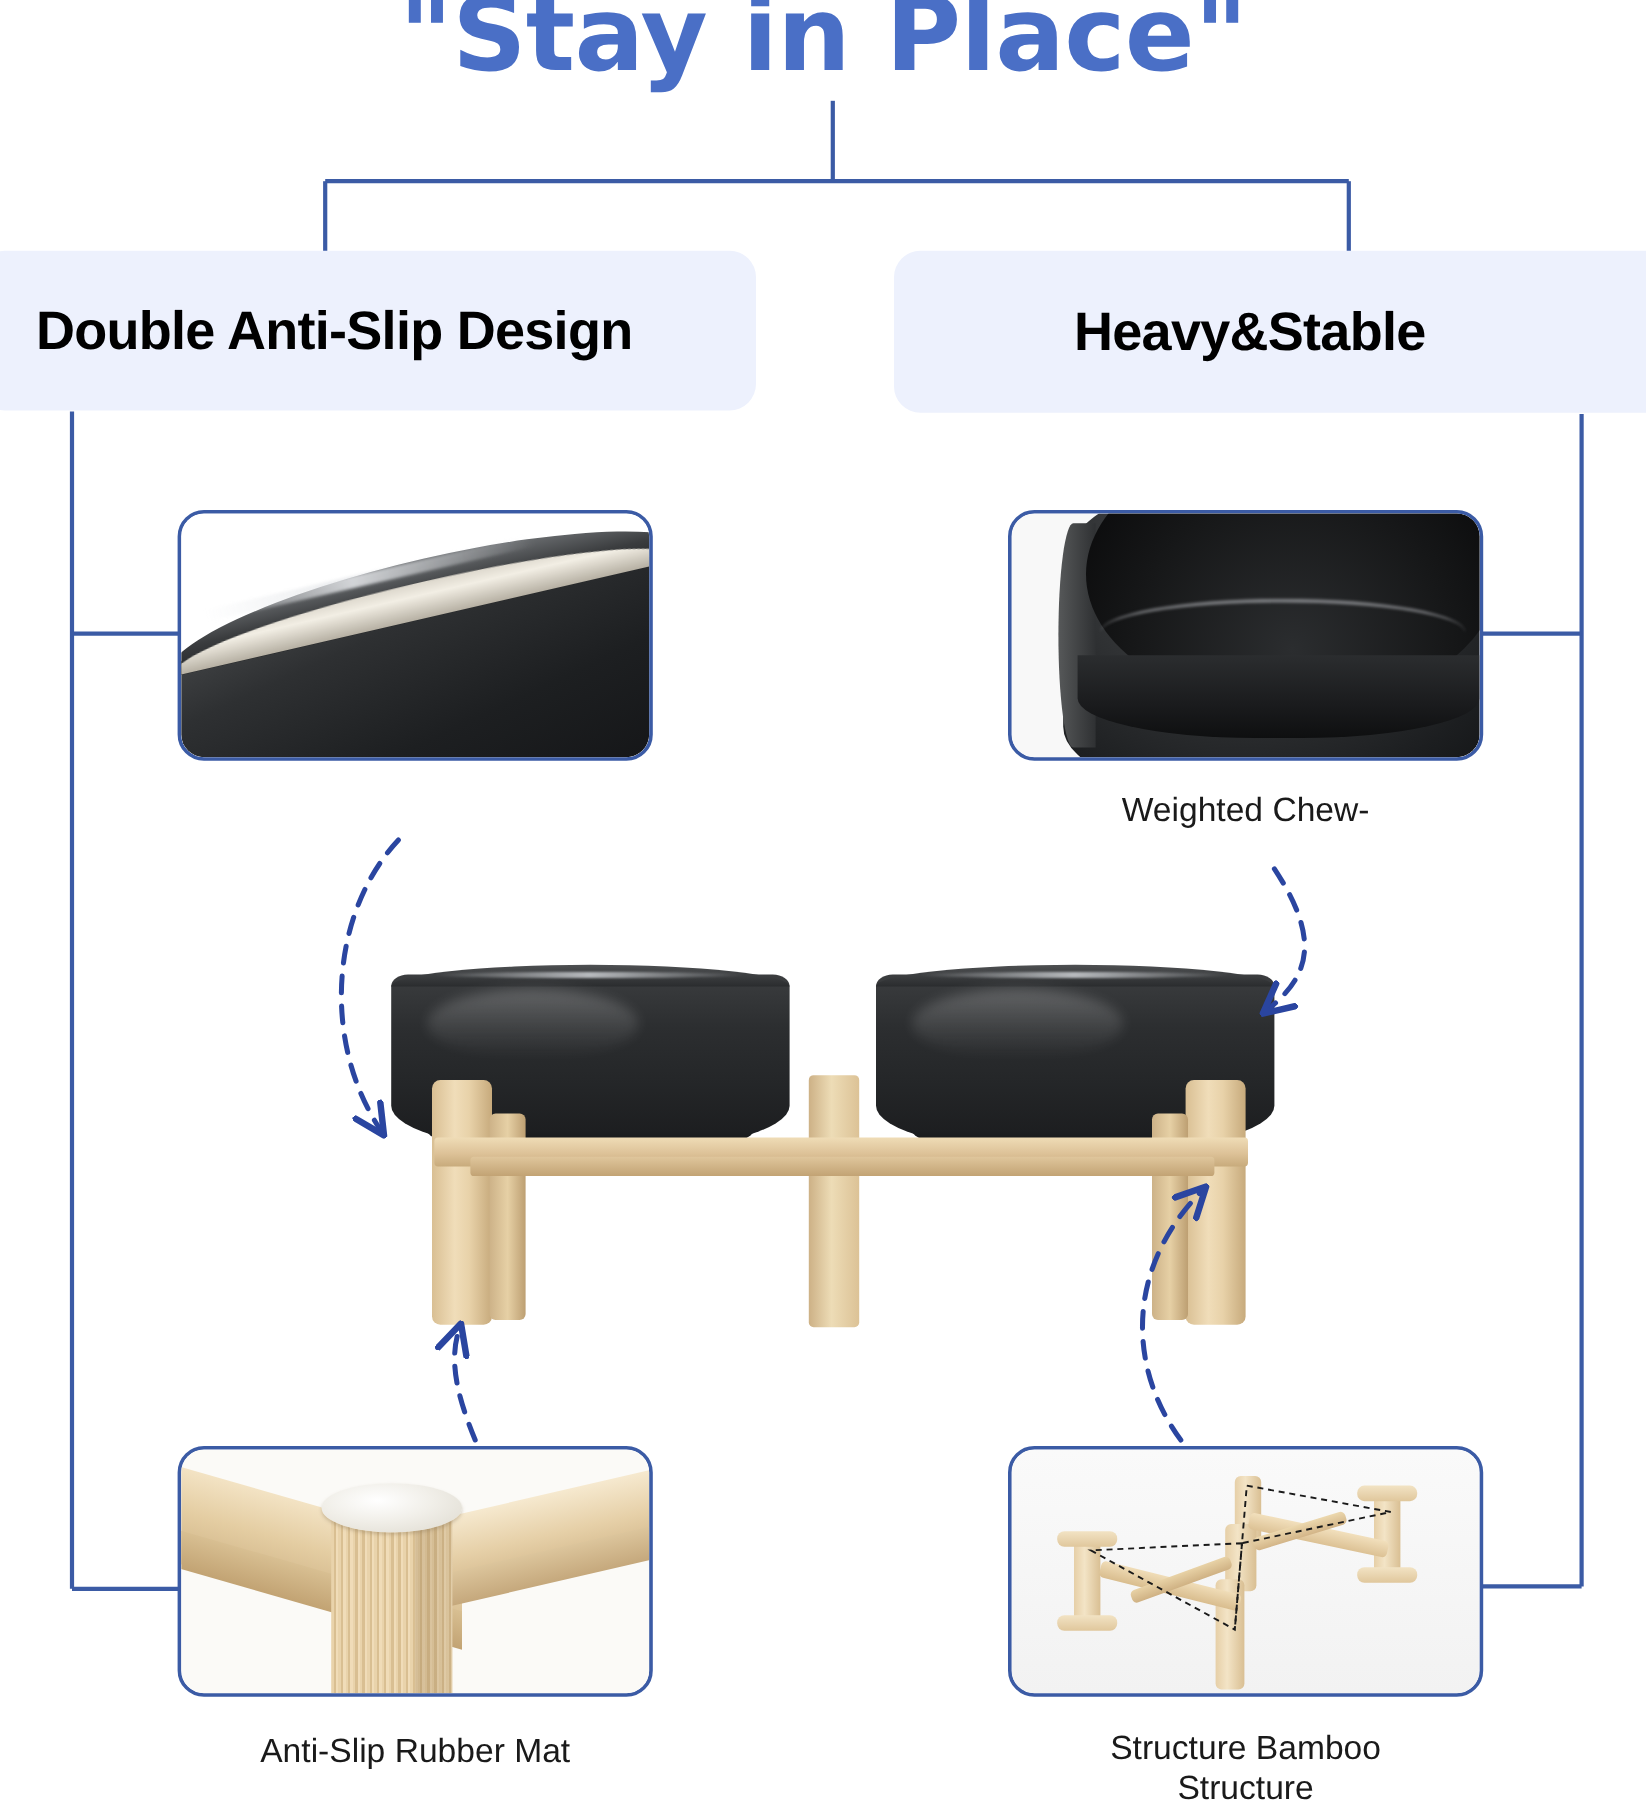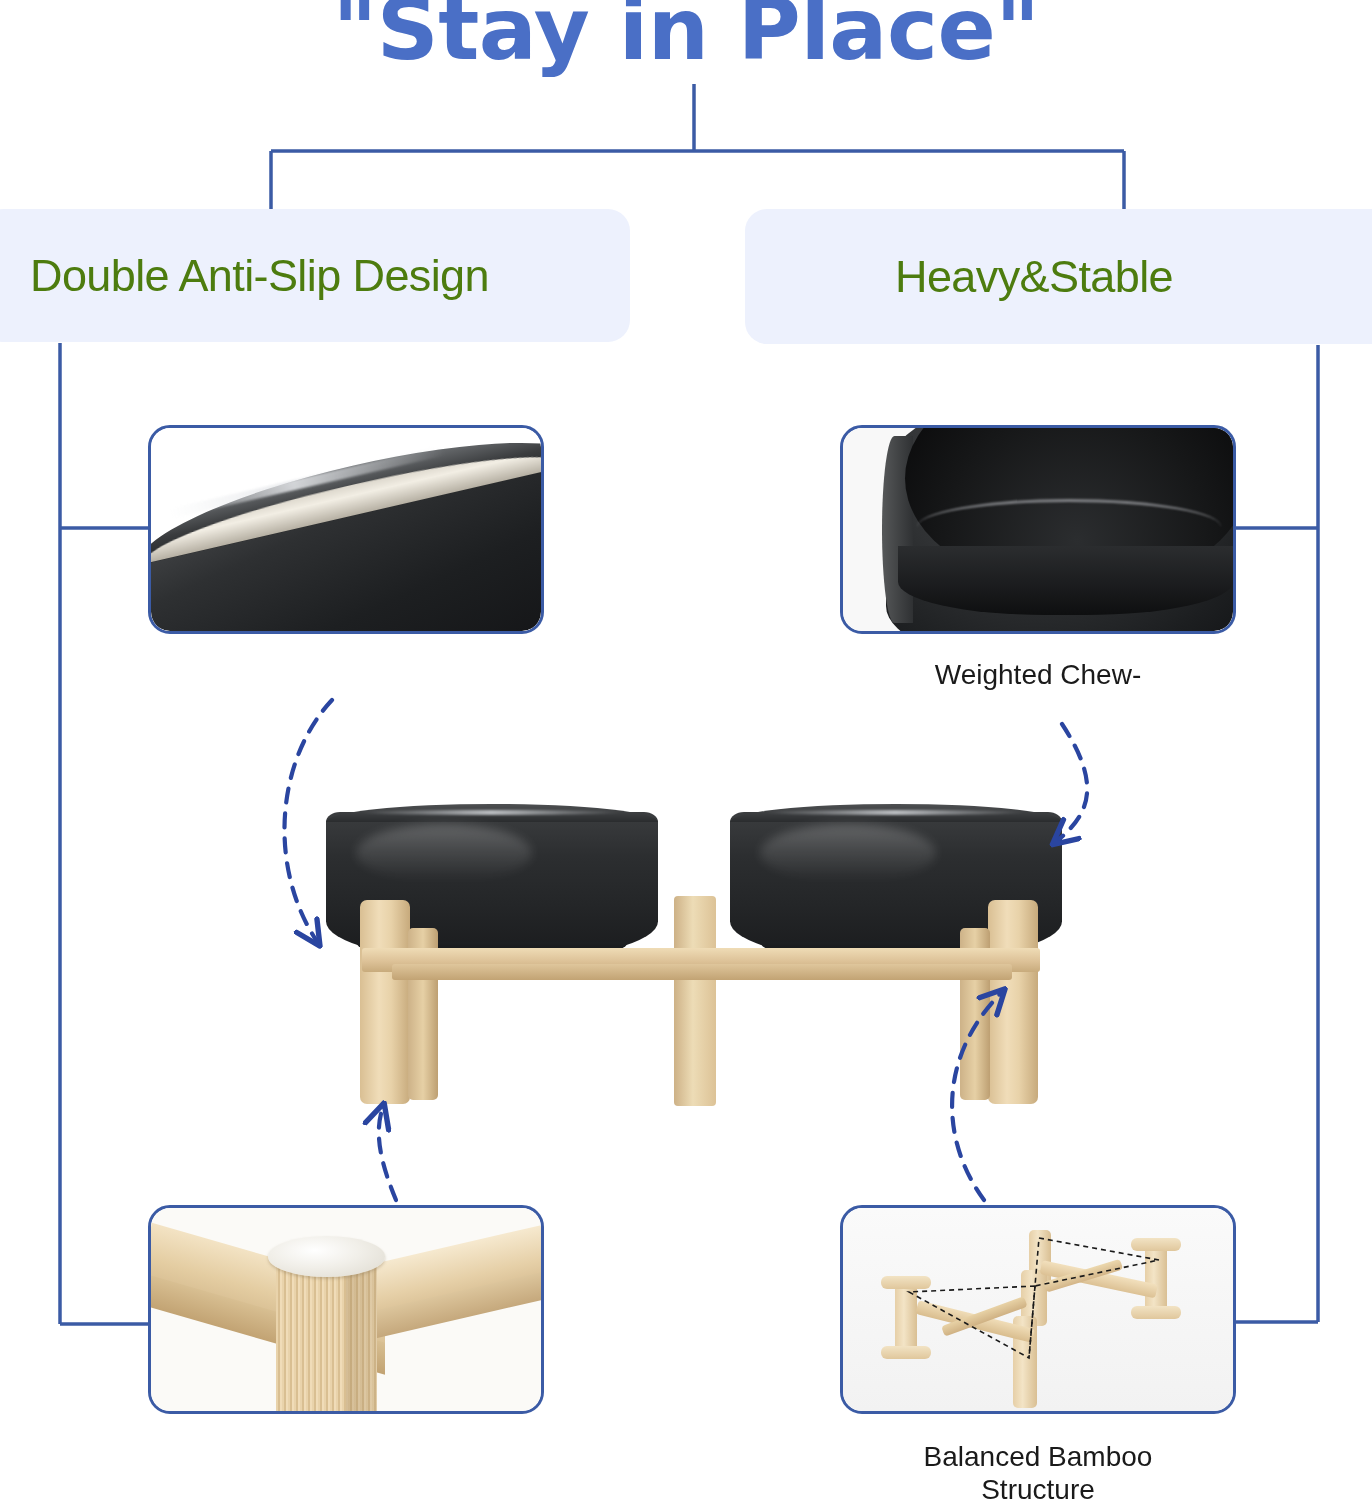--- a/index.html
+++ b/index.html
@@ -28,22 +28,22 @@
   
   .cat-box{
     position:absolute;
     background:#edf1fd;
     border-radius:22px;
     display:flex;align-items:center;
     box-sizing:border-box;
   }
   .cat-label{
     font-size:45px;
-    font-weight:400;
-    color:#4d7c0f;
+    font-weight:700;
+    color:#000000;
     letter-spacing:-0.6px;
     font-family:"Liberation Sans","DejaVu Sans",sans-serif;
     white-space:nowrap;
   }
   #cat-left{left:-18px;top:209px;width:648px;height:133px;padding-left:48px;}
   #cat-right{left:745px;top:209px;width:660px;height:135px;justify-content:flex-start;padding-left:150px;}
 
   
   .thumb{
     position:absolute;
@@ -279,20 +279,21 @@
       <div class="bm-bg"></div>
       <div class="bm-railA"></div>
       <div class="bm-railA2"></div>
       <div class="bm-railB"></div>
       <div class="bm-railB2"></div>
       <div class="bm-leg"></div>
       <div class="bm-legshade"></div>
       <div class="bm-pad"></div>
     </div>
   </div>
+  <div class="caption" style="left:118px;top:1442px;width:456px;">Anti-Slip Rubber Mat</div>
 
   <div class="thumb" style="left:840px;top:1205px;width:396px;height:209px;">
     <div class="thumb-inner">
       <div class="bs-bg"></div>
 
       <div class="bs-leg" style="left:302px;top:34px;width:22px;height:72px;"></div>
       <div class="bs-beam" style="left:288px;top:30px;width:50px;height:13px;border-radius:6px;"></div>
       <div class="bs-beam" style="left:288px;top:98px;width:50px;height:13px;border-radius:6px;"></div>
 
       <div class="bs-leg" style="left:52px;top:72px;width:22px;height:74px;"></div>
@@ -321,21 +322,21 @@
       <svg style="position:absolute;left:0;top:0;width:396px;height:209px;" aria-hidden="true">
         <g fill="none" stroke="#1a1a1a" stroke-width="1.6" stroke-dasharray="5,4">
           <polygon points="196,30 316,52 192,78"></polygon>
           <polygon points="192,78 66,84 186,150"></polygon>
           <path d="M192,78 L186,150"></path>
         </g>
       </svg>
     </div>
   </div>
   <div class="caption" style="left:808px;top:1440px;width:460px;">
-    <div>Balanced Bamboo</div>
+    <div>Structure Bamboo</div>
     <div>Structure</div>
   </div>
 
   <div id="hero">
 
     <div class="bowl" style="left:26px;top:22px;width:332px;height:148px;"></div>
     <div class="bowl-rim" style="left:26px;top:14px;width:332px;"></div>
     <div class="bowl-rim-hi" style="left:60px;top:20px;width:262px;"></div>
     <div class="bowl-shine" style="left:56px;top:34px;width:176px;height:58px;"></div>
     <div style="position:absolute;left:56px;top:152px;width:272px;height:22px;

